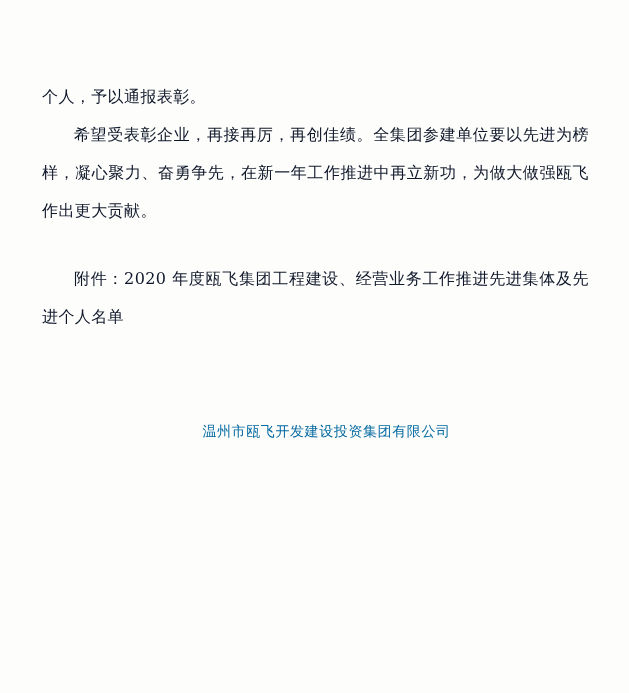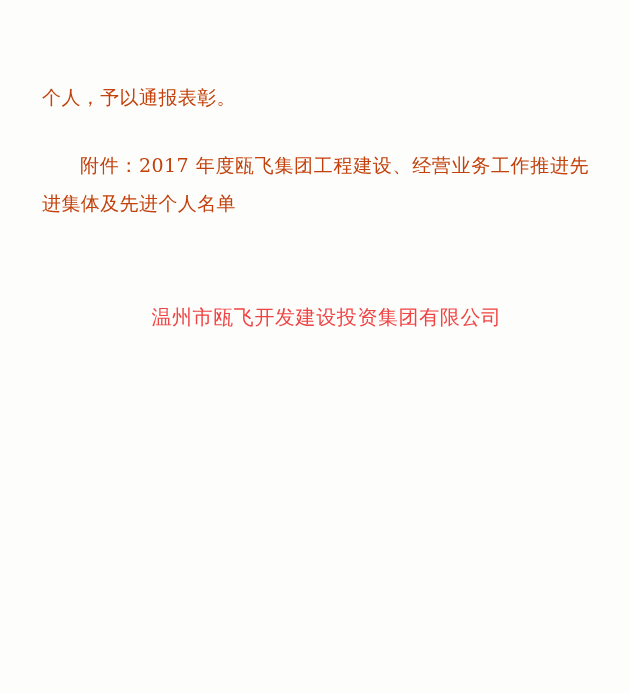--- a/index.html
+++ b/index.html
@@ -16,62 +16,63 @@
   }
   .page {
     position: relative;
     width: 629px;
     height: 693px;
     background: #fdfdfb;
     box-sizing: border-box;
     padding: 78px 40px 0 42px;
   }
   .body-text {
-    font-size: 19px;
+    font-size: 16px;
     line-height: 38px;
     letter-spacing: 0.4px;
     text-align: justify;
     text-justify: inter-character;
-    color: #c2410c;
+    color: #0f172a;
   }
   .para {
     margin: 0;
     text-indent: 0;
   }
   .para.indent {
     text-indent: 2em;
   }
   .gap-attachment {
     height: 30px;
   }
   .signature-block {
     margin-top: 74px;
     text-align: center;
-    font-size: 20px;
+    font-size: 14px;
     line-height: 42px;
     letter-spacing: 0.6px;
-    color: #ef4444;
+    color: #0369a1;
   }
   .sig-line {
     display: block;
     padding-left: 22px;
   }
   .sig-date {
     display: block;
     padding-left: 10px;
   }
 </style>
 </head>
 <body>
 
 <div class="page">
 
   <div class="body-text">
     <p class="para">个人，予以通报表彰。</p>
+    <p class="para indent">希望受表彰企业，再接再厉，再创佳绩。全集团参建单位要以先进为榜样，凝心聚力、奋勇争先，在新一年工作推进中再立新功，为做大做强瓯飞作出更大贡献。</p>
     <div class="gap-attachment"></div>
-    <p class="para indent">附件：2017 年度瓯飞集团工程建设、经营业务工作推进先进集体及先进个人名单</p>
+    <p class="para indent">附件：2020 年度瓯飞集团工程建设、经营业务工作推进先进集体及先进个人名单</p>
   </div>
 
   <div class="signature-block">
     <span class="sig-line">温州市瓯飞开发建设投资集团有限公司</span>
   </div>
 
 </div>
 
 </body></html>

